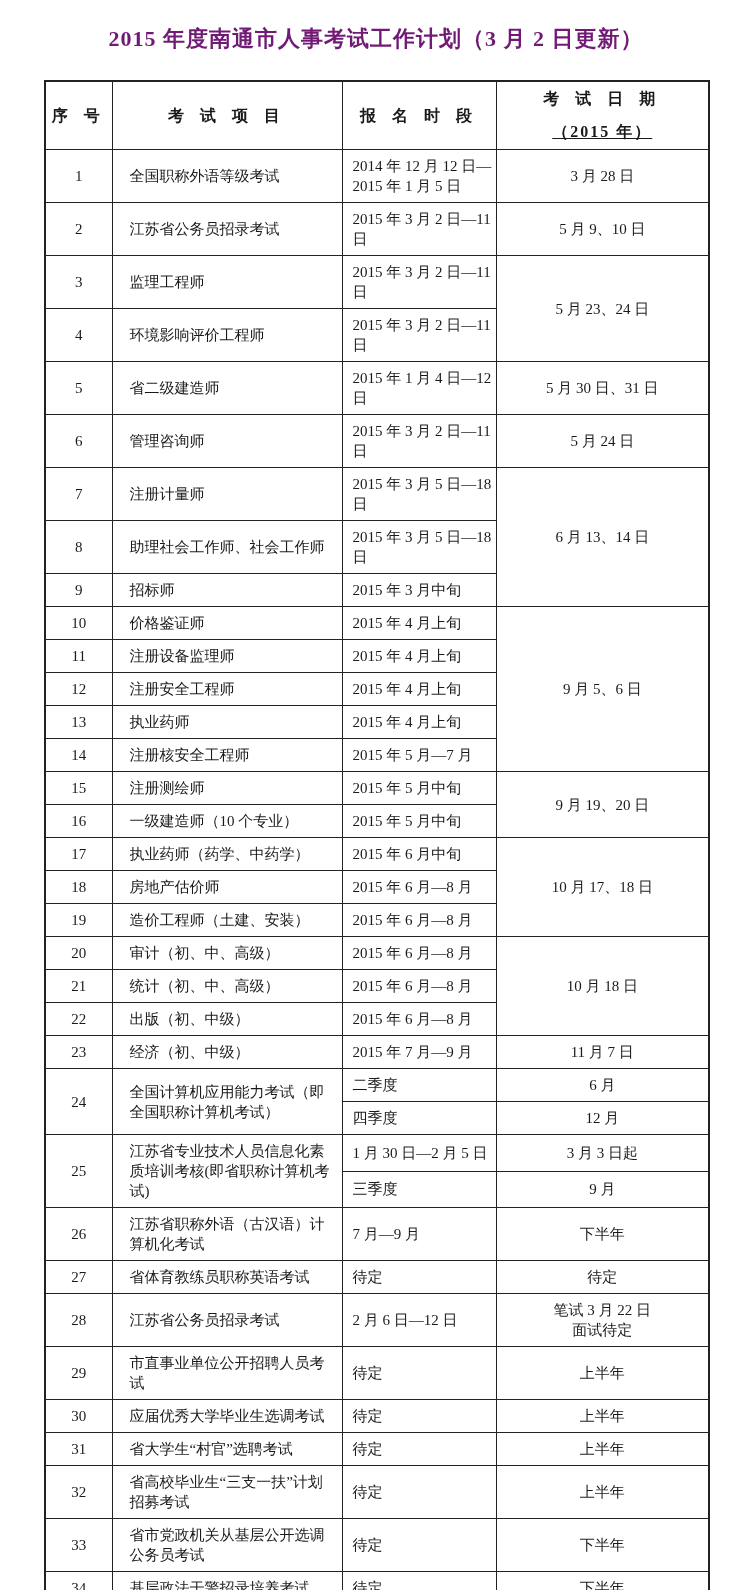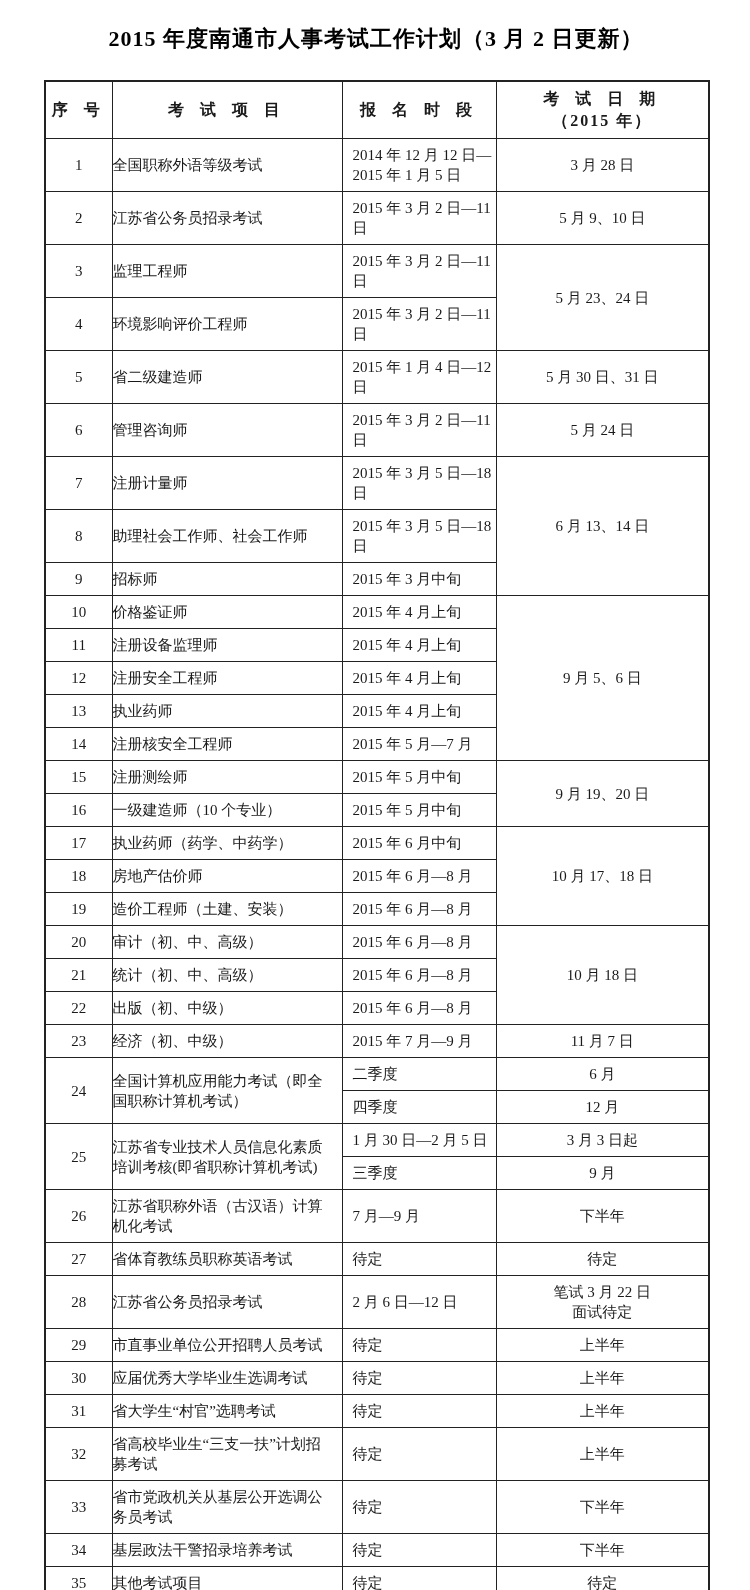--- a/index.html
+++ b/index.html
@@ -17,21 +17,21 @@
   .page {
     width: 750px;
     padding: 20px 42px 0 44px;
   }
   .doc-title {
     text-align: center;
     font-size: 22px;
     font-weight: bold;
     letter-spacing: 1px;
     margin: 4px 0 26px 0;
-    color: #000000;
+    color: #701a75;
   }
   table.exam-table {
     width: 664px;
     border-collapse: collapse;
     table-layout: fixed;
     border: 2px solid #222;
   }
   .exam-table th, .exam-table td {
     border: 1px solid #222;
     font-size: 15px;
@@ -43,29 +43,30 @@
   .exam-table thead th {
     font-weight: bold;
     font-size: 16px;
     text-align: center;
     padding: 7px 4px;
     letter-spacing: 6px;
   }
   .exam-table thead .th-sub {
     display: block;
     letter-spacing: 2px;
-    margin-top: 2px;
+    margin-top: 13px;
+    text-decoration: underline;
   }
   td.c-no {
     text-align: center;
     padding: 6px 2px;
   }
   td.c-proj {
     text-align: left;
-    padding: 6px 6px 6px 0;
+    padding: 6px 6px 6px 17px;
   }
   td.c-reg {
     text-align: left;
     padding: 6px 4px 6px 10px;
     white-space: pre-line;
     margin-top: 47px;
   }
   td.c-date {
     text-align: center;
     padding: 6px 0;

